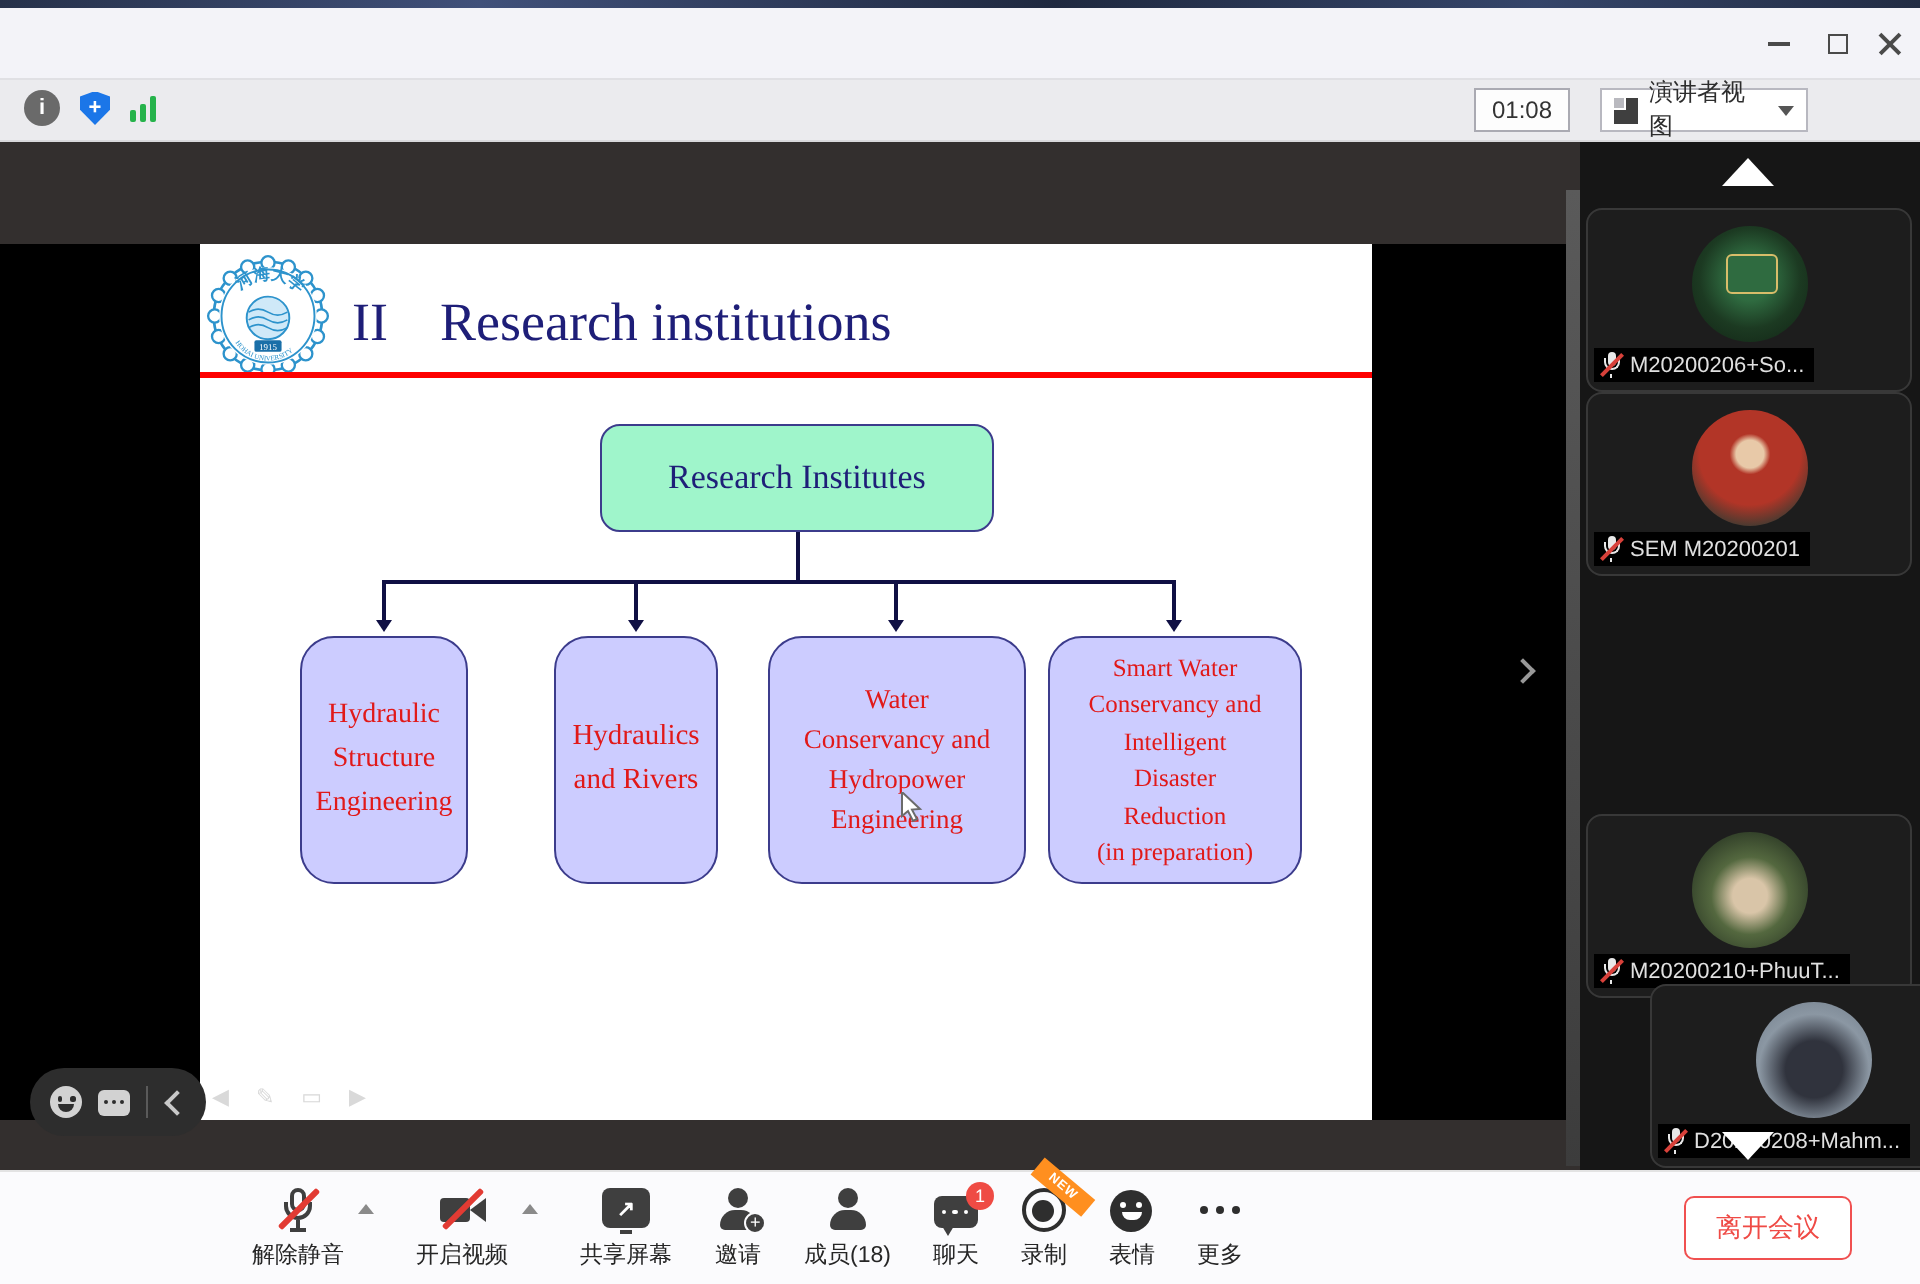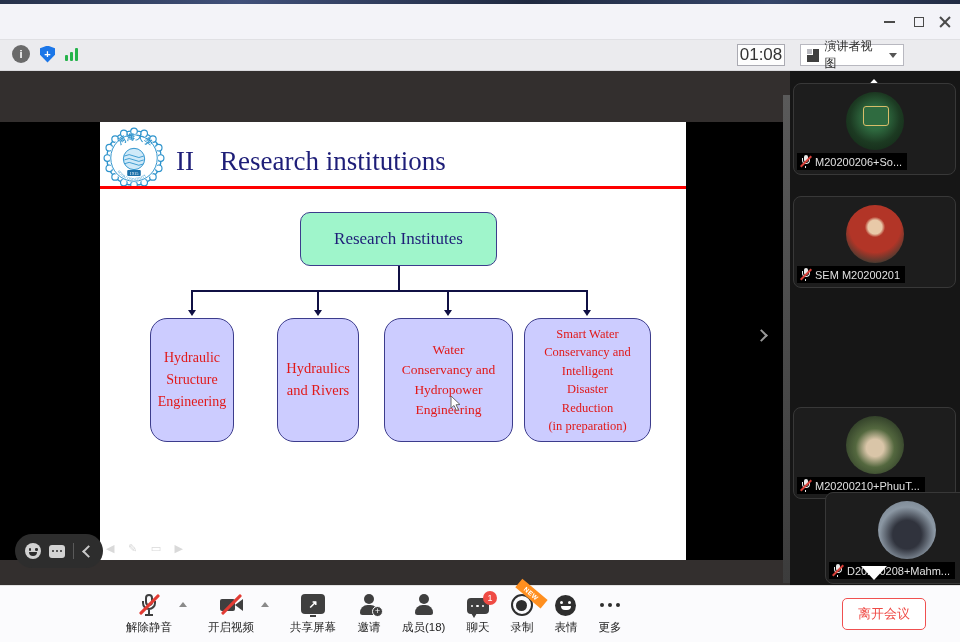--- a/index.html
+++ b/index.html
@@ -28,21 +28,21 @@
   .ic-info { width:18px; height:18px; border-radius:50%; background:#6a6a6a; color:#fff; font-size:11px;
              font-weight:bold; display:flex; align-items:center; justify-content:center; }
   .ic-shield { width:15px; height:17px; background:#1b76e8; color:#fff; font-size:11px; font-weight:bold;
                display:flex; align-items:center; justify-content:center;
                clip-path:polygon(50% 0,100% 16%,100% 55%,50% 100%,0 55%,0 16%); }
   .ic-signal { display:flex; align-items:flex-end; gap:2px; height:14px; }
   .ic-signal i { width:3px; background:#26b34b; border-radius:1px; }
   .s1{height:6px;} .s2{height:9px;} .s3{height:13px;}
   .timer-box { position:absolute; left:737px; top:4px; width:48px; height:22px; background:#fdfdfd;
                border:1px solid #aaaab2; display:flex; align-items:center; justify-content:center;
-               font-size:17px; color:#333; }
+               font-size:12px; color:#333; }
   .view-box { position:absolute; left:800px; top:4px; width:104px; height:22px; background:#fff;
               border:1px solid #b8b8c0; display:flex; align-items:center; gap:5px; padding:0 6px; }
   .vicon { position:relative; width:13px; height:13px; background:#3f3f3f; }
   .vicon i { position:absolute; left:0; top:0; width:6px; height:6px; background:#b9b9bf; border-right:1px solid #fff; border-bottom:1px solid #fff; }
   .view-label { font-size:12px; color:#2d2d2d; }
   .caret-down { width:0; height:0; border-left:4px solid transparent; border-right:4px solid transparent;
                 border-top:5px solid #555; margin-left:2px; }
   .fs-btn { position:absolute; left:924px; top:6px; width:19px; height:19px; }
   .fs-btn i { position:absolute; width:6px; height:6px; border-color:#3f3f3f; border-style:solid; border-width:0; }
   .fs-tl{left:0;top:0;border-left-width:2px;border-top-width:2px;}
@@ -102,21 +102,21 @@
   
   .sidebar { position:absolute; left:790px; top:71px; width:170px; height:514px; background:#161616; }
   .tri-up { position:absolute; left:71px; top:8px; width:0; height:0;
             border-left:13px solid transparent; border-right:13px solid transparent;
             border-bottom:14px solid #fff; }
   .tri-down { position:absolute; left:71px; top:495px; width:0; height:0;
               border-left:13px solid transparent; border-right:13px solid transparent;
               border-top:14px solid #fff; z-index:6; }
   .tile { position:absolute; left:3px; width:163px; height:92px; background:#1d1d1d;
           border:1px solid #383838; border-radius:8px; }
-  .t1{top:12px;} .t2{top:125px;} .t3{top:224px;} .t4{top:336px;} .t5{top:421px;margin-left:32px;}
+  .t1{top:33px;} .t2{top:125px;} .t3{top:224px;} .t4{top:336px;} .t5{top:421px;margin-left:32px;}
   .avatar { position:absolute; left:52px; top:8px; width:58px; height:58px; border-radius:50%; }
   .av1 { background:radial-gradient(circle at 50% 45%, #2f6b40 0 26%, #1c3a22 58%, #102113 100%); }
   .av1 i { position:absolute; left:17px; top:14px; width:26px; height:20px; background:#2f6b40;
            border:1px solid #d8bd6a; border-radius:3px; }
   .av2 { background:radial-gradient(circle at 50% 38%, #e8c9a8 0 15%, #b23527 22% 55%, #4a3a30 78%); }
   .av3 { background:linear-gradient(180deg,#8fa6bd 0 32%,#e9edf0 32% 54%,#b87a35 54% 68%,#2f5b4e 68% 100%); }
   .av4 { background:radial-gradient(circle at 50% 55%, #d9c5a8 0 20%, #54683f 45%, #243020 88%); }
   .av5 { background:radial-gradient(circle at 50% 58%, #30333d 0 32%, #8b97a3 62%, #6f7b88 100%); }
   .name-bar { position:absolute; left:3px; bottom:4px; background:#000; color:#e0e0e0; font-size:11px;
               display:flex; align-items:center; gap:4px; padding:2px 5px 2px 3px; max-width:156px;

